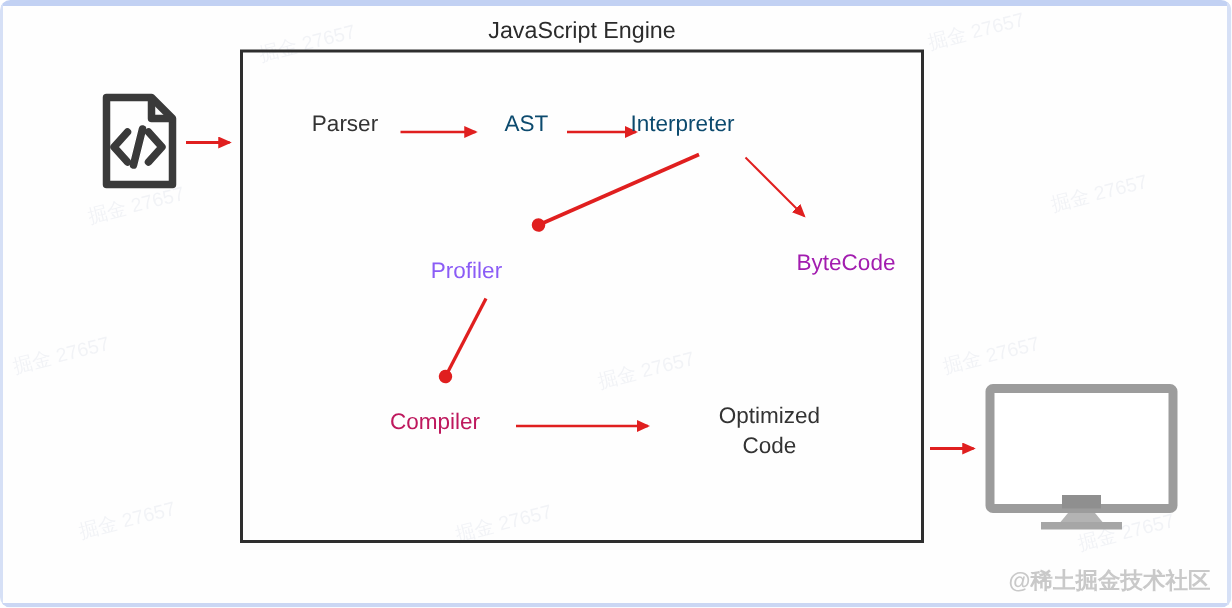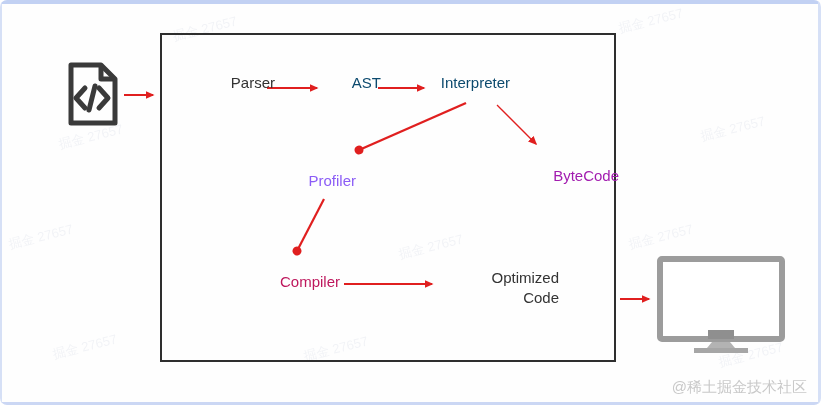--- a/index.html
+++ b/index.html
@@ -33,21 +33,21 @@
   #engine-box {
     position: absolute;
     left: 160px; top: 33px;
     width: 452px; height: 325px;
     border: 2px solid #2e2e2e;
     background: transparent;
     z-index: 1;
   }
   .node {
     position: absolute;
-    text-align: right;
+    text-align: center;
     font-size: 15px;
     line-height: 20px;
     color: #333333;
     z-index: 3;
     white-space: normal;
   }
   #edge-layer {
     position: absolute;
     left: 0; top: 0;
     width: 821px; height: 405px;
@@ -62,33 +62,35 @@
     white-space: nowrap;
     z-index: 0;
     pointer-events: none;
   }
   #credit {
     position: absolute;
     right: 14px; bottom: 8px;
     font-size: 15px;
     color: #c9c9c9;
     z-index: 3;
+    font-weight: bold;
   }
   .icon-abs { position: absolute; z-index: 3; }
 </style>
 </head>
 <body>
 
 <div id="canvas">
 
   <div class="frame-edge frame-top" style="background: rgb(194, 209, 243);"></div>
   <div class="frame-edge frame-bottom" style="background: rgb(203, 215, 244);"></div>
   <div class="frame-edge frame-left" style="background: rgb(214, 224, 246);"></div>
   <div class="frame-edge frame-right" style="background: rgb(214, 224, 246);"></div>
 
+  <div id="diagram-title">JavaScript Engine</div>
 
   <div id="engine-box" style="border-color: rgb(46, 46, 46);"></div>
 
   <svg class="icon-abs" style="left:63px;top:60px;" width="58" height="68" viewBox="0 0 58 68">
     <path d="M8 5 H38 L52 19 V63 H8 Z" fill="none" stroke="#3a3a3a" stroke-width="5" stroke-linejoin="round"></path>
     <path d="M38 5 V19 H52" fill="none" stroke="#3a3a3a" stroke-width="5" stroke-linejoin="round"></path>
     <path d="M22 28 L13 38 L22 48" fill="none" stroke="#3a3a3a" stroke-width="5" stroke-linecap="round" stroke-linejoin="round"></path>
     <path d="M36 28 L45 38 L36 48" fill="none" stroke="#3a3a3a" stroke-width="5" stroke-linecap="round" stroke-linejoin="round"></path>
     <path d="M32 26 L26 50" fill="none" stroke="#3a3a3a" stroke-width="5" stroke-linecap="round"></path>
   </svg>

